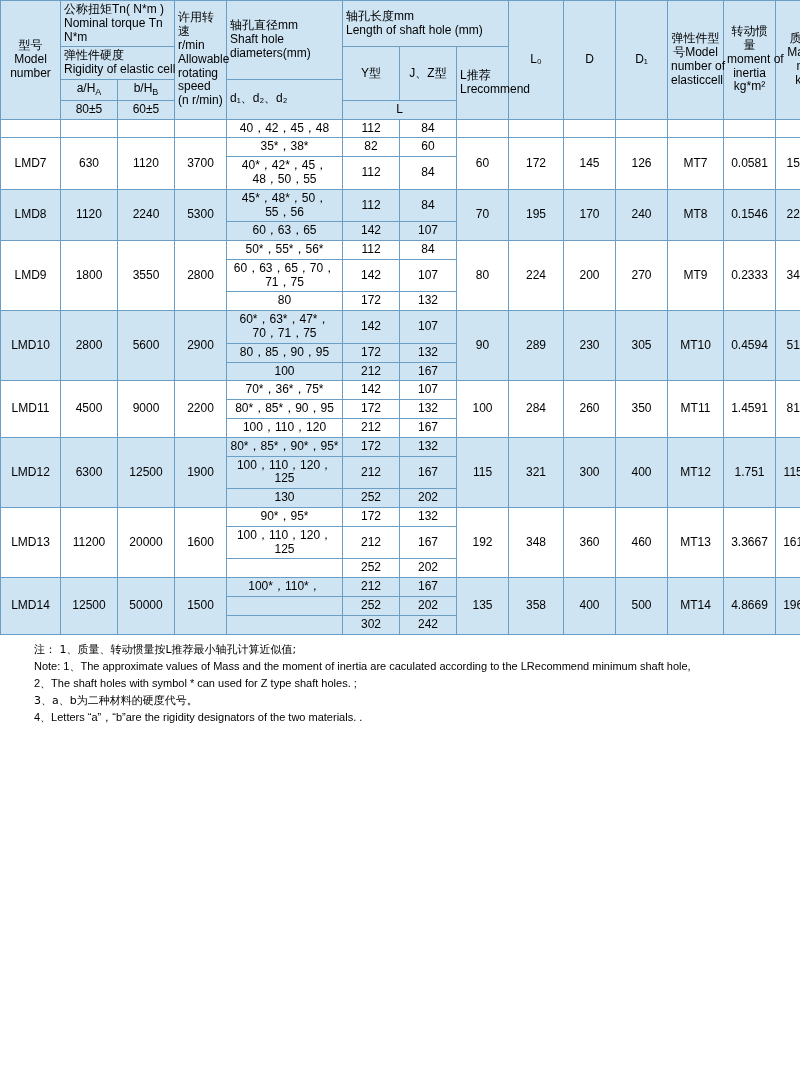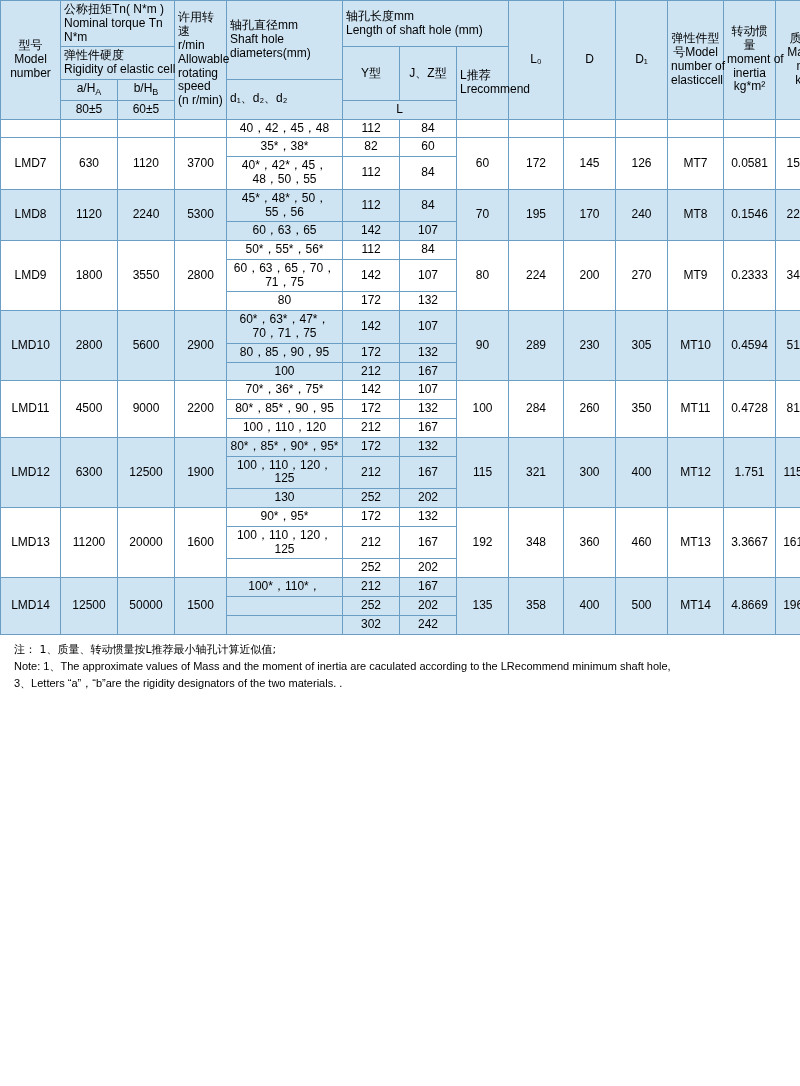--- a/index.html
+++ b/index.html
@@ -29,21 +29,21 @@
   .hdr td.lefttext{text-align:left;}
   .row-light td{background:#ffffff;}
   .row-blue td{background:#cfe4f3;}
   td.lefttext{text-align:left;}
   .sub{font-size:9px;vertical-align:sub;}
   .notes{
     padding:6px 0 4px 0;
     font-size:11px;
     line-height:1.55;
   }
-  .notes div{padding-left:14px;white-space:nowrap;}
+  .notes div{padding-left:34px;white-space:nowrap;}
   .notes div.first{}
   .cn{font-family:"DejaVu Sans", sans-serif;}
   .hdrcell{font-size:11px;line-height:1.2;}
 </style>
 </head>
 <body>
 
 <div class="sheet">
 
 <table class="spec">
@@ -212,21 +212,21 @@
           <td rowspan="3">9000</td>
           <td rowspan="3">2200</td>
           <td class="lefttext">70*，36*，75*</td>
           <td>142</td>
           <td>107</td>
           <td rowspan="3">100</td>
           <td rowspan="3">284</td>
           <td rowspan="3">260</td>
           <td rowspan="3">350</td>
           <td rowspan="3">MT11</td>
-          <td rowspan="3">0.4728</td>
+          <td rowspan="3">1.4591</td>
           <td rowspan="3">81.30</td>
         </tr>
         <tr class="row-light">
           <td class="lefttext">80*，85*，90，95</td>
           <td>172</td>
           <td>132</td>
         </tr>
         <tr class="row-light">
           <td class="lefttext">100，110，120</td>
           <td>212</td>
@@ -309,16 +309,18 @@
           <td class="lefttext"></td>
           <td>302</td>
           <td>242</td>
         </tr>
       </tbody>
 </table>
 
 <div class="notes">
   <div class="cn first">注： 1、质量、转动惯量按L推荐最小轴孔计算近似值;</div>
   <div>Note: 1、The approximate values of Mass and the moment of inertia are caculated according to the LRecommend minimum shaft hole,</div>
-  <div>3、Letters “a”，“b”are the rigidity designators of the two materials.  .</div>
+  <div>2、The shaft holes with symbol * can used for Z type shaft holes. ;</div>
+  <div class="cn">3、a、b为二种材料的硬度代号。</div>
+  <div>4、Letters “a”，“b”are the rigidity designators of the two materials.  .</div>
 </div>
 
 </div>
 
 </body></html>

